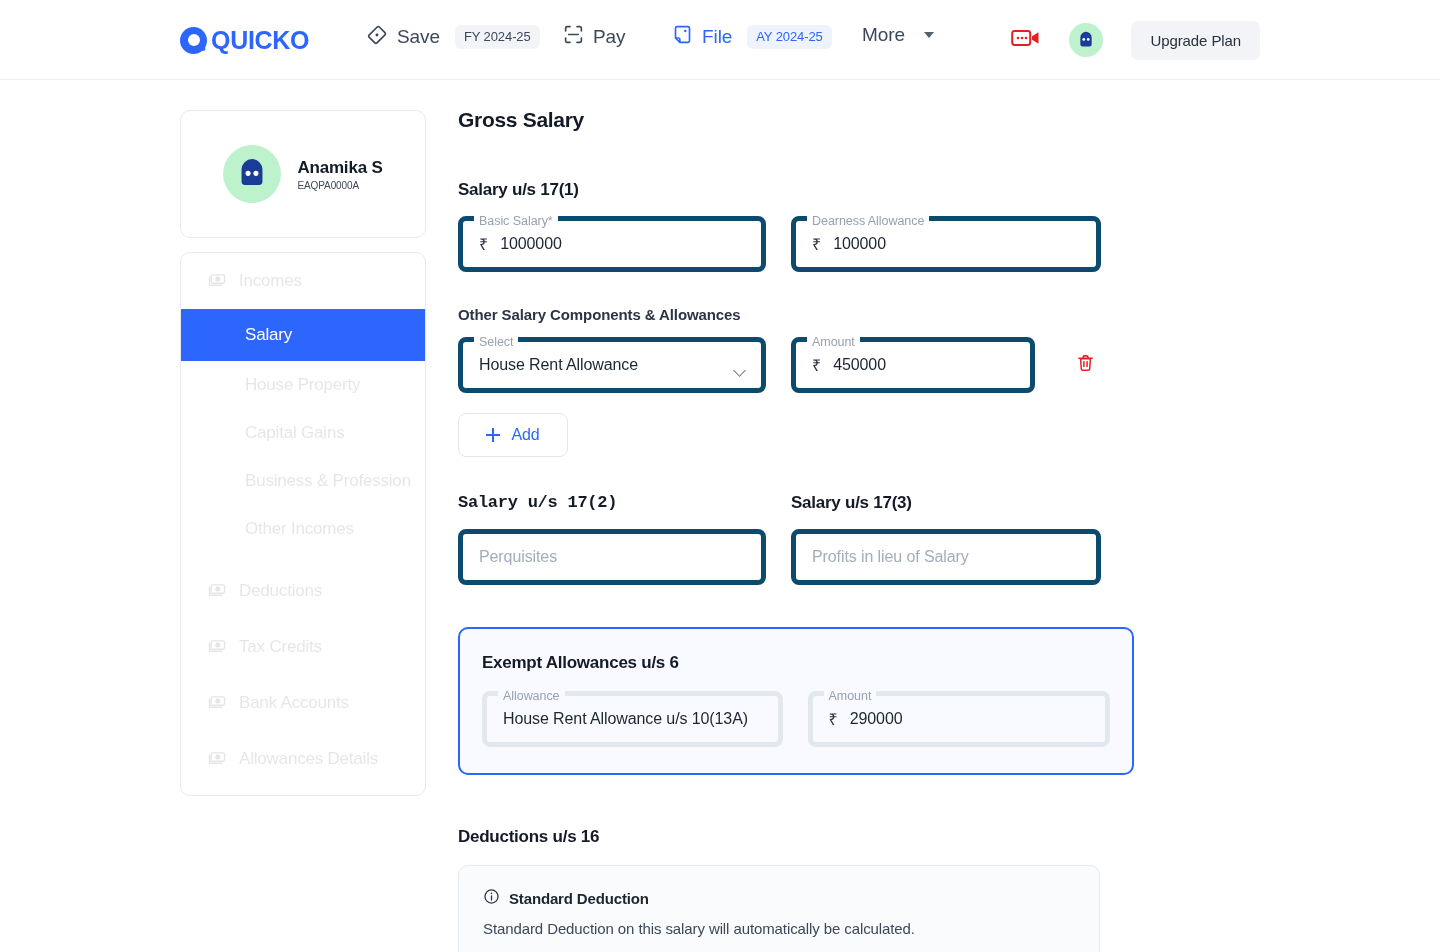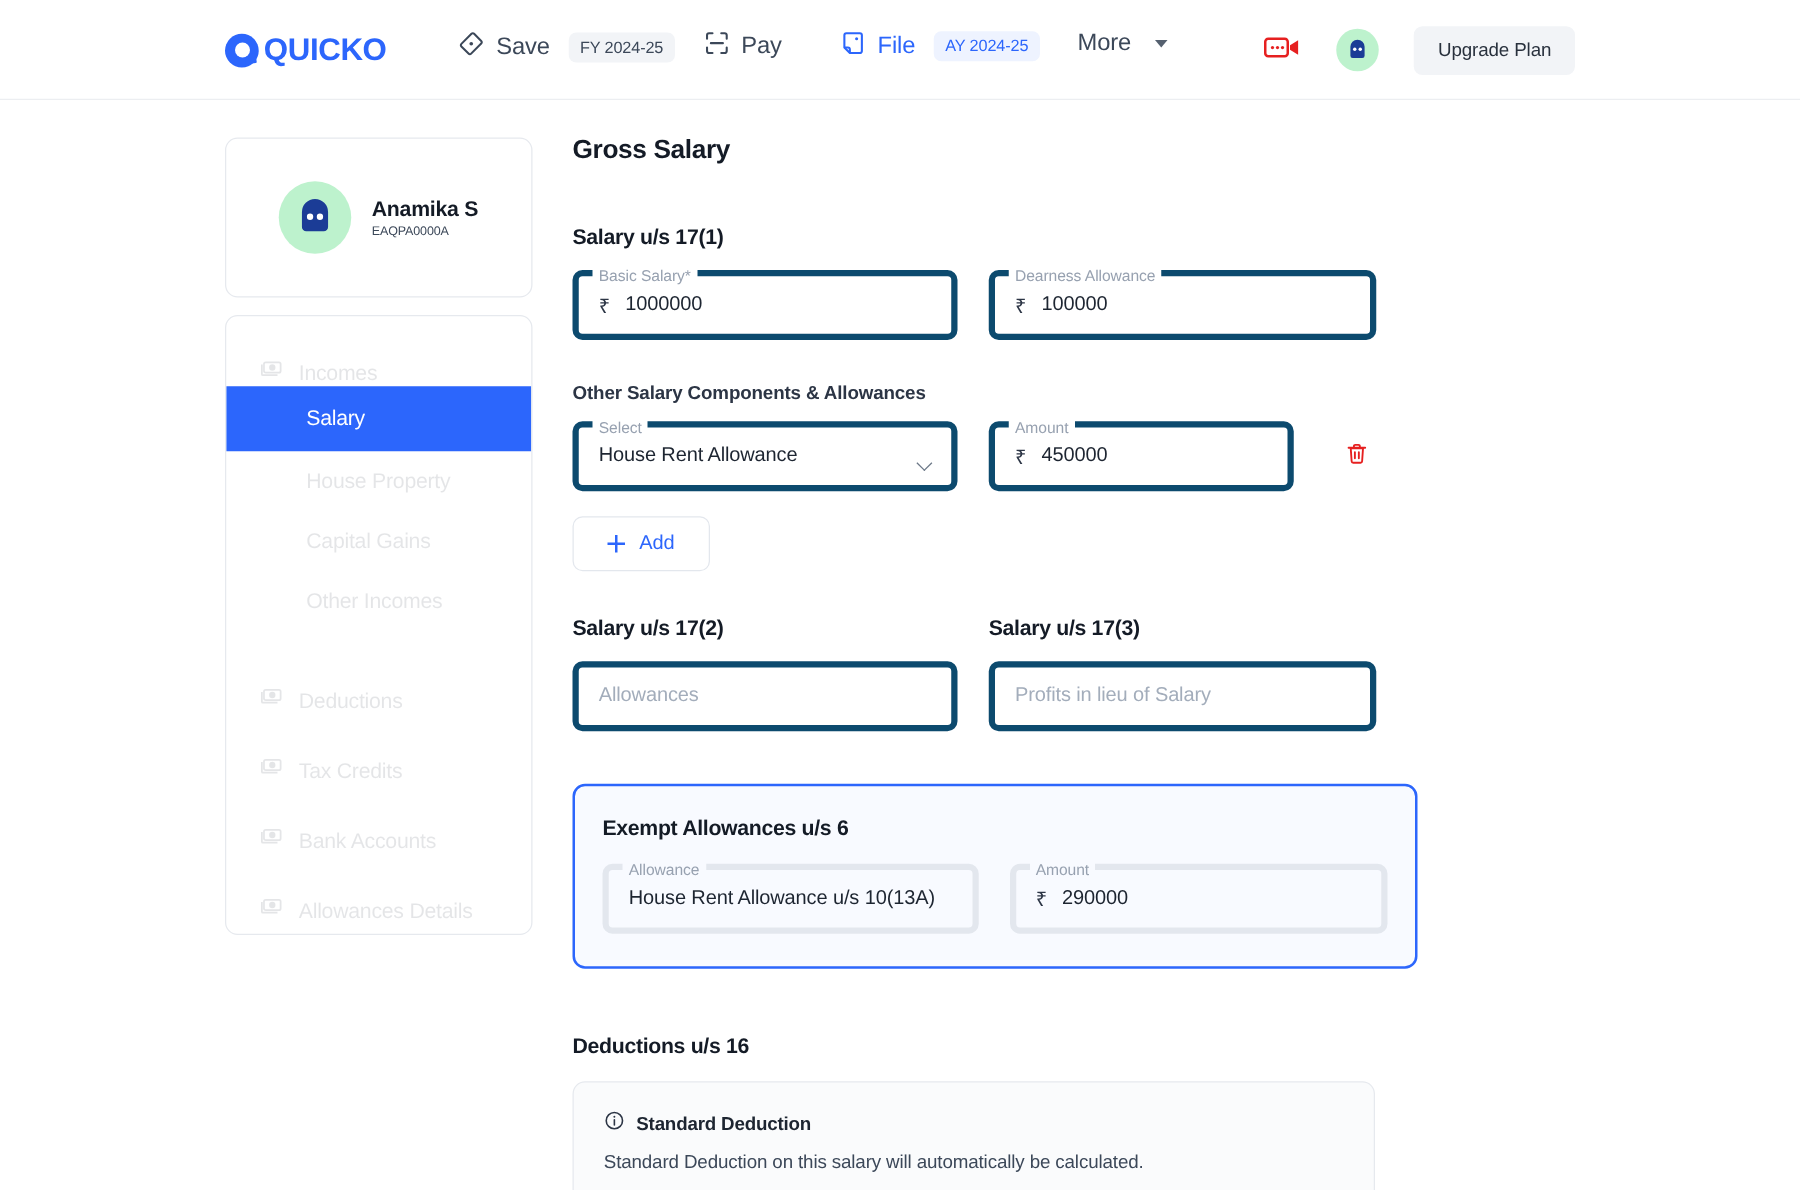--- a/index.html
+++ b/index.html
@@ -111,21 +111,21 @@
   .profile-pan {
     font-size: 10px; color: #3c4859; letter-spacing: -0.1px;
   }
 
   .nav-card {
     margin-top: 14px; border: 1px solid #e6e9ee;
     border-radius: 10px; background: #fff;
     overflow: hidden; padding: 0 0 8px;
   }
   .nav-row {
-    height: 56px; display: flex; align-items: flex-end;
+    height: 56px; display: flex; align-items: center;
     gap: 12px; padding-left: 26px; cursor: pointer;
     opacity: .12;
   }
   .nav-row .nlbl {
     font-size: 17px; color: #2c3545; letter-spacing: -0.2px;
   }
   .sub-row {
     height: 48px; display: flex; align-items: center;
     padding-left: 64px; cursor: pointer; opacity: .12;
   }
@@ -348,20 +348,23 @@
     <div class="sub-row active">
       <span class="nlbl">Salary</span>
     </div>
     <div class="sub-row">
       <span class="nlbl">House Property</span>
     </div>
     <div class="sub-row">
       <span class="nlbl">Capital Gains</span>
     </div>
     <div class="sub-row">
+      <span class="nlbl">Business &amp; Profession</span>
+    </div>
+    <div class="sub-row">
       <span class="nlbl">Other Incomes</span>
     </div>
 
     <div class="gap-sm"></div>
 
     <div class="nav-row">
       <span>
         <svg width="20" height="20" viewBox="0 0 24 24" fill="none" stroke="#2c3545" stroke-width="1.7">
           <rect x="5" y="7" width="16" height="10" rx="1.6"></rect>
           <circle cx="13" cy="12" r="2.2" fill="#2c3545"></circle>
@@ -452,26 +455,26 @@
   </div>
 
   <div class="add-btn">
     <span class="add-plus"></span>
     <span class="add-lbl">Add</span>
   </div>
 
   <div class="sec-gap-2"></div>
 
   <div class="row2">
-    <h2 class="h2" style="width:308px;">Salary u/s 17(2)</h2>
+    <h2 class="h2" style="width:308px;font-family:Liberation Mono, monospace;">Salary u/s 17(2)</h2>
     <h2 class="h2" style="width:310px;">Salary u/s 17(3)</h2>
   </div>
   <div class="row2">
     <div class="field w308">
-      <span class="fph">Allowances</span>
+      <span class="fph">Perquisites</span>
     </div>
     <div class="field w310">
       <span class="fph">Profits in lieu of Salary</span>
     </div>
   </div>
 
   <div class="exempt-panel">
     <div class="exempt-title">Exempt Allowances u/s 6</div>
     <div class="row2">
       <div class="field w310 plain">

